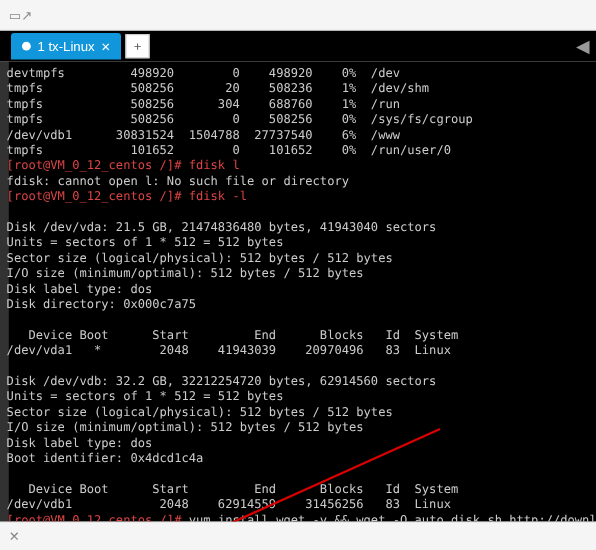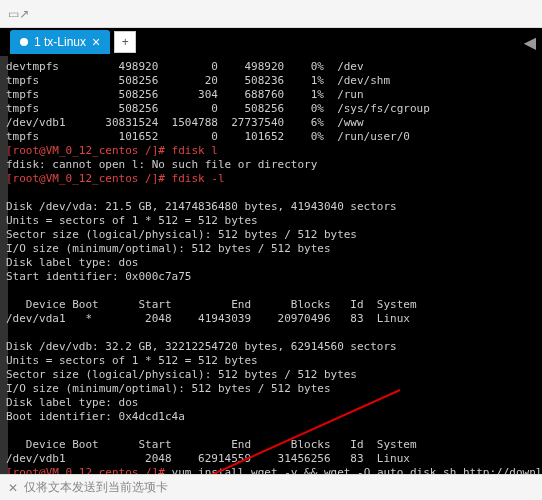--- a/index.html
+++ b/index.html
@@ -45,21 +45,21 @@
 <span>tmpfs            101652        0    101652    0%  /run/user/0</span>
 <span class="red">[root@VM_0_12_centos /]# fdisk l</span>
 <span>fdisk: cannot open l: No such file or directory</span>
 <span class="red">[root@VM_0_12_centos /]# fdisk -l</span>
 
 <span>Disk /dev/vda: 21.5 GB, 21474836480 bytes, 41943040 sectors</span>
 <span>Units = sectors of 1 * 512 = 512 bytes</span>
 <span>Sector size (logical/physical): 512 bytes / 512 bytes</span>
 <span>I/O size (minimum/optimal): 512 bytes / 512 bytes</span>
 <span>Disk label type: dos</span>
-<span>Start identifier: 0x000c7a75</span>
+<span>Disk directory: 0x000c7a75</span>
 
 <span>   Device Boot      Start         End      Blocks   Id  System</span>
 <span>/dev/vda1   *        2048    41943039    20970496   83  Linux</span>
 
 <span>Disk /dev/vdb: 32.2 GB, 32212254720 bytes, 62914560 sectors</span>
 <span>Units = sectors of 1 * 512 = 512 bytes</span>
 <span>Sector size (logical/physical): 512 bytes / 512 bytes</span>
 <span>I/O size (minimum/optimal): 512 bytes / 512 bytes</span>
 <span>Disk label type: dos</span>
 <span>Boot identifier: 0x4dcd1c4a</span>
@@ -78,14 +78,13 @@
         <line x1="250" y1="0" x2="10" y2="108" stroke="#d00" stroke-width="2" marker-end="url(#ah)"></line>
       </svg>
 </div>
 
 </div>
 
 <div class="left-edge"></div>
 
 <div class="bottom-bar">
   <span class="x">✕</span>
-  <span>仅将文本发送到当前选项卡</span>
 </div>
 
 </body></html>

